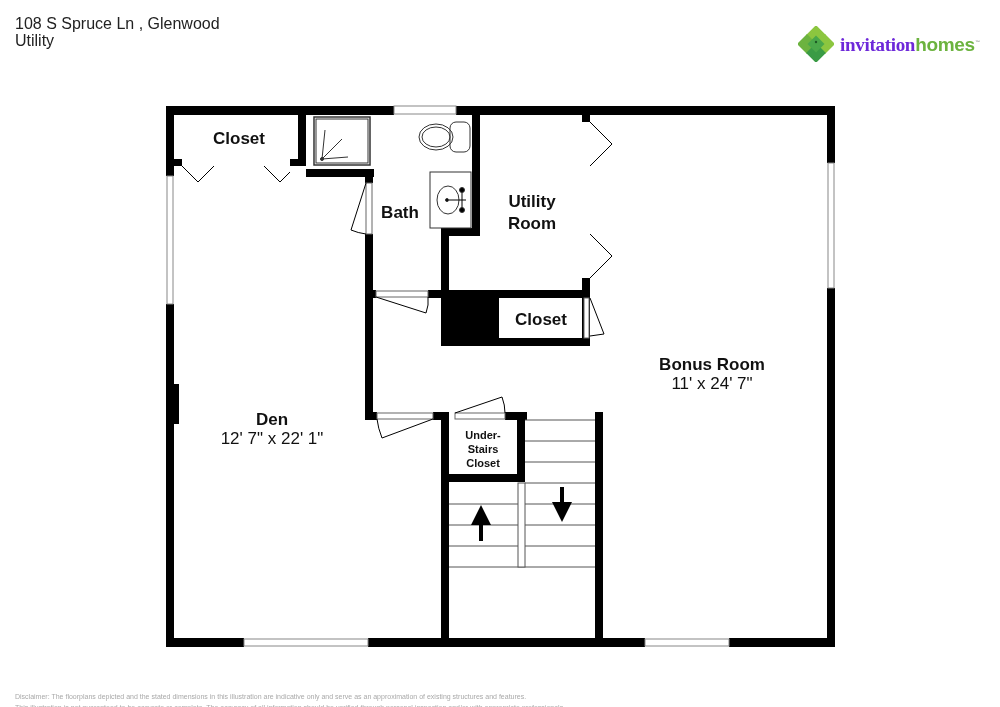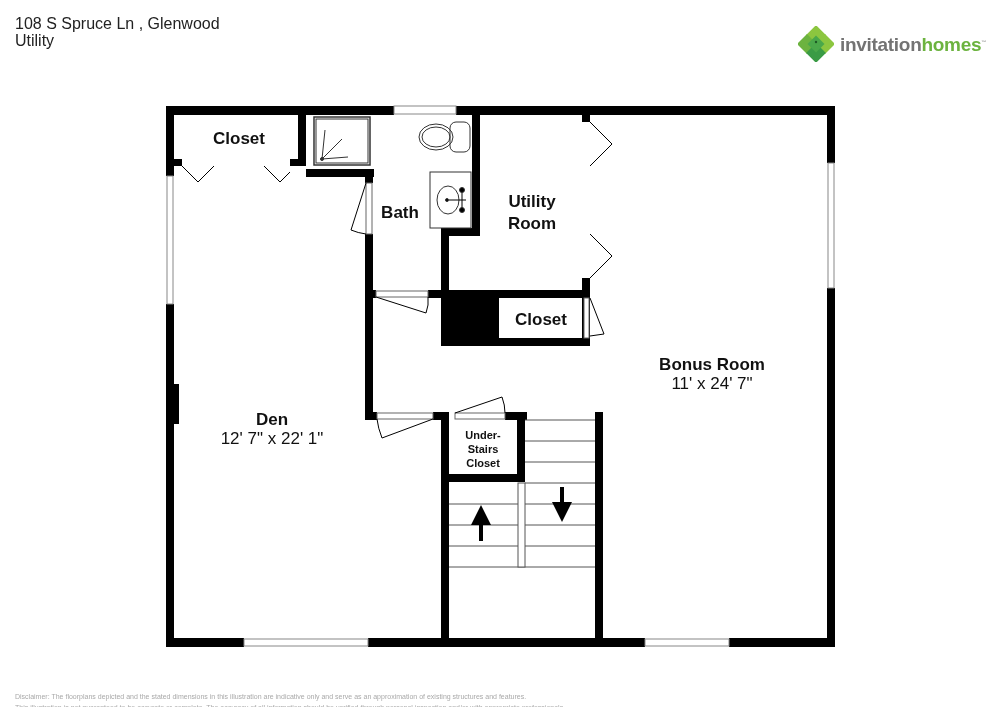--- a/index.html
+++ b/index.html
@@ -2,21 +2,21 @@
 <html><head>
   <meta charset="utf-8">
   <style>
     html, body { margin: 0; padding: 0; background: #ffffff; }
     body { width: 1000px; height: 707px; position: relative; overflow: hidden; font-family: "Liberation Sans", sans-serif; }
     .header-address { position: absolute; left: 15px; top: 15px; font-size: 16px; color: #222; line-height: 17px; }
     .header-address div { white-space: nowrap; }
     .logo { position: absolute; left: 798px; top: 26px; display: flex; align-items: center; }
     .logo-mark { width: 36px; height: 36px; }
     .logo-text { font-size: 19px; font-weight: bold; letter-spacing: -0.3px; margin-left: 6px; line-height: 1; }
-    .logo-text .w1 { color: #737373; }
+    .logo-text .w1 { color: #6d28d9; font-family: Liberation Serif, serif; }
     .logo-text .w2 { color: #6cb33f; }
     .logo-text .tm { font-size: 5px; color: #999; vertical-align: super; }
     .plan { position: absolute; left: 0; top: 0; width: 1000px; height: 707px; }
     .room-label { font-family: "Liberation Sans", sans-serif; font-weight: bold; fill: #111; }
     .room-dim { font-family: "Liberation Sans", sans-serif; fill: #111; }
     .disclaimer { position: absolute; left: 15px; top: 691px; font-size: 7px; color: #a9a9a9; line-height: 11px; white-space: nowrap; }
   </style>
 </head>
 <body>
 

